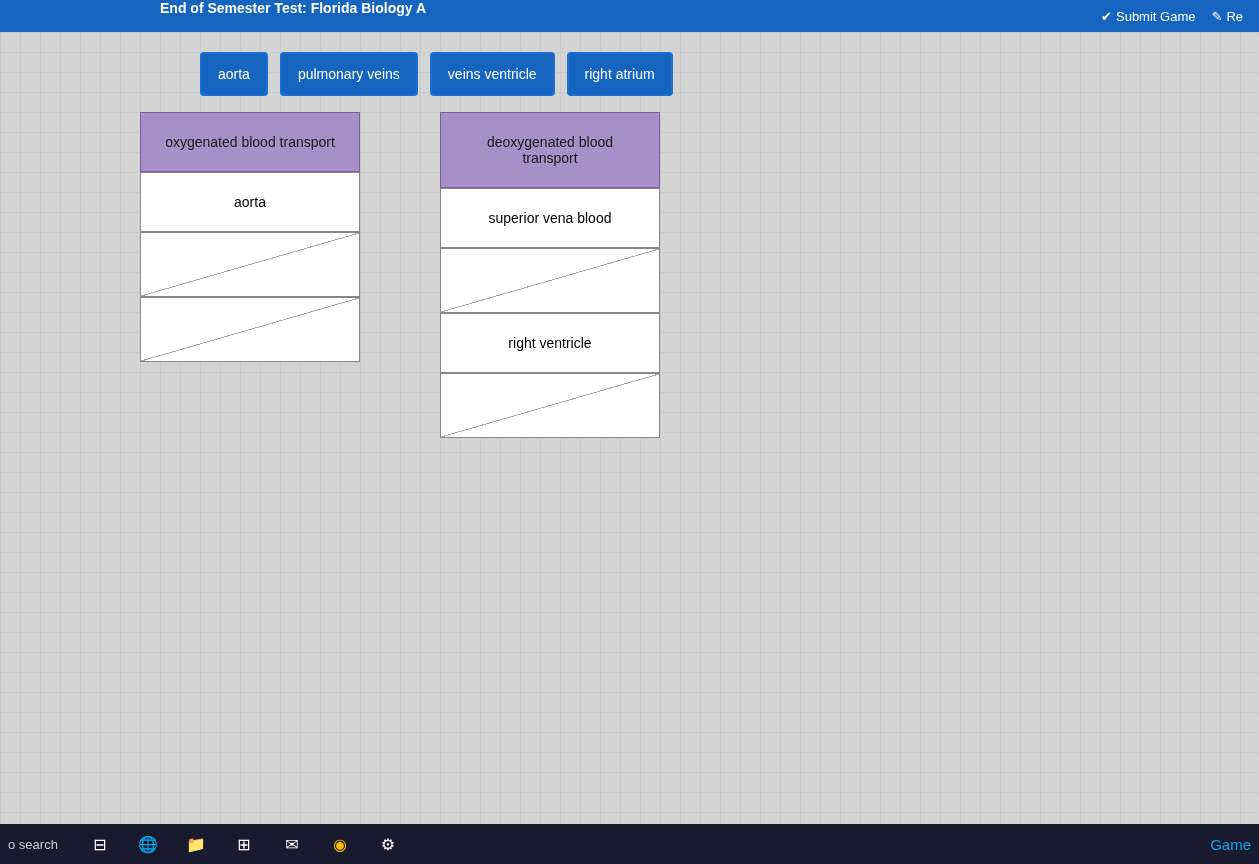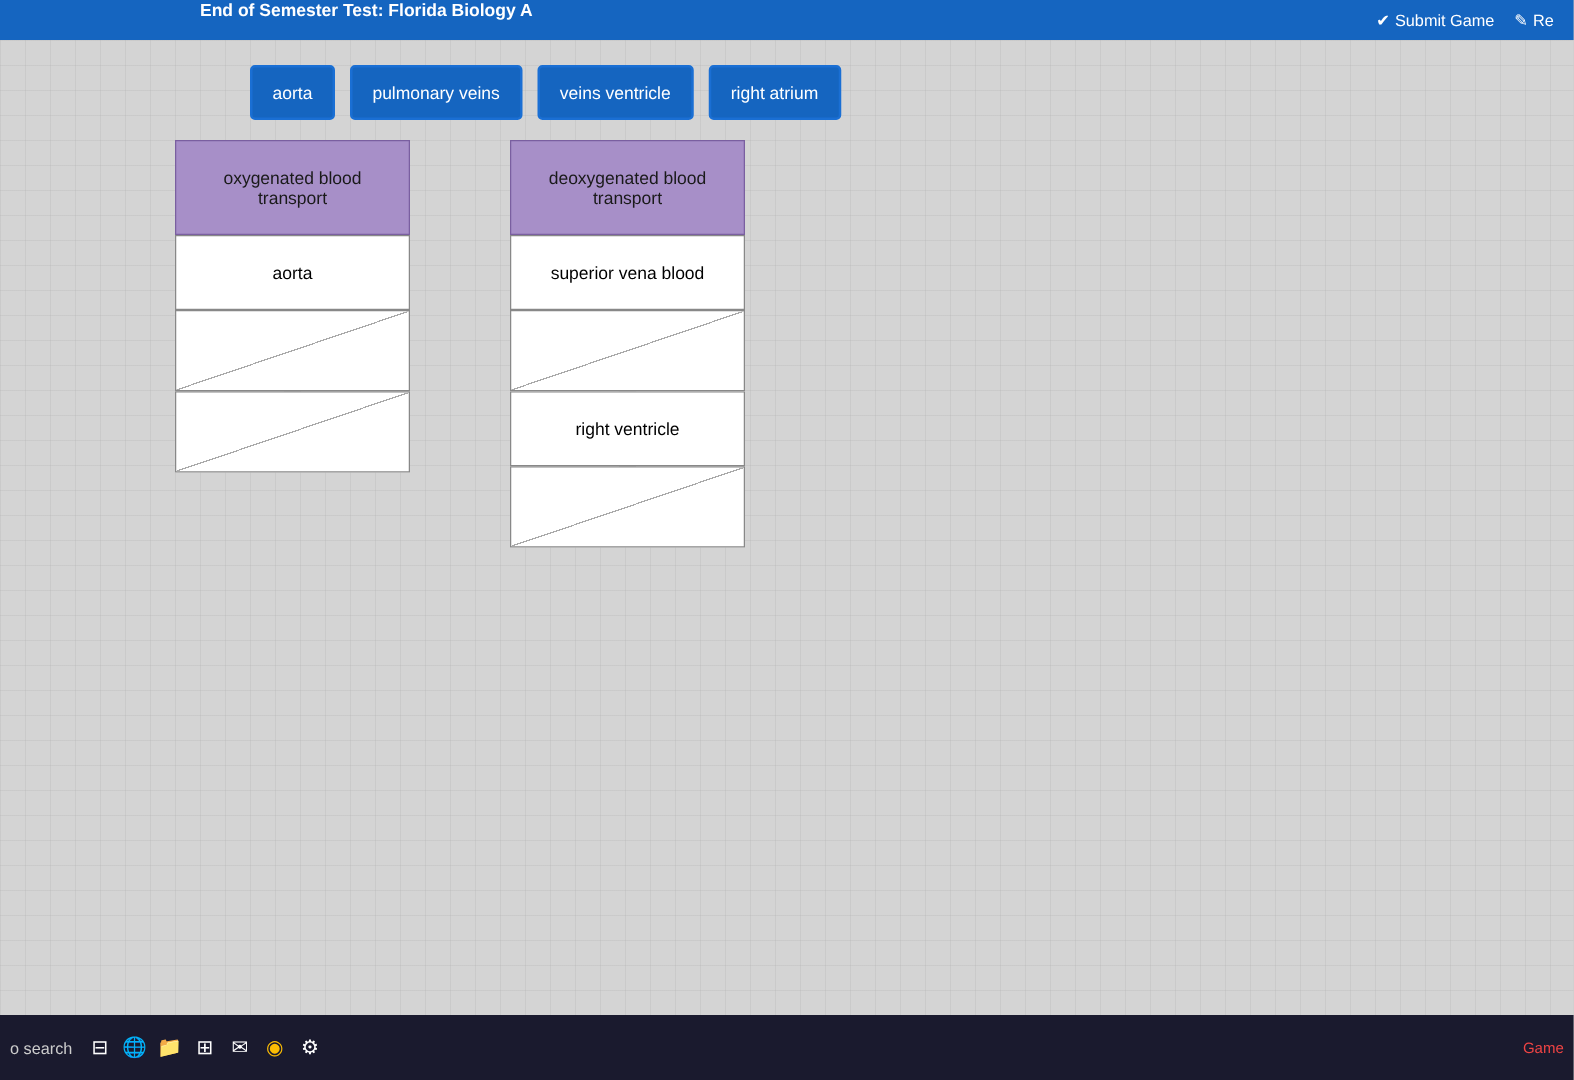--- a/index.html
+++ b/index.html
@@ -89,21 +89,21 @@
     }
 
     .flow-column {
       display: flex;
       flex-direction: column;
       align-items: center;
       gap: 0;
     }
 
     .flow-box {
-      width: 188px;
+      width: 220px;
       min-height: 55px;
       border: 1.5px solid #888;
       background: white;
       display: flex;
       align-items: center;
       justify-content: center;
       font-size: 14px;
       text-align: center;
       padding: 21px;
     }
@@ -141,26 +141,26 @@
       border-right: 7px solid transparent;
       border-top: 10px solid #333;
     }
 
     
     .taskbar {
       position: absolute;
       bottom: 0;
       left: 0;
       width: 100%;
-      height: 52px;
+      height: 40px;
       background: #1a1a2e;
       display: flex;
       align-items: center;
       padding: 0 8px;
-      gap: 0;
+      gap: 20px;
     }
 
     .taskbar-search {
       color: #ccc;
       font-size: 13px;
       margin-right: 8px;
     }
 
     .taskbar-icon {
       width: 28px;
@@ -171,22 +171,22 @@
       cursor: pointer;
       color: white;
       font-size: 16px;
     }
 
     .taskbar-right {
       margin-left: auto;
       display: flex;
       align-items: center;
       gap: 12px;
-      color: #ef4444;
-      font-size: 12px;
+      color: #0ea5e9;
+      font-size: 15px;
     }
 
     
     .flow-box.empty-box {
       position: relative;
       overflow: hidden;
     }
 
     .flow-box.empty-box::before {
       content: '';

